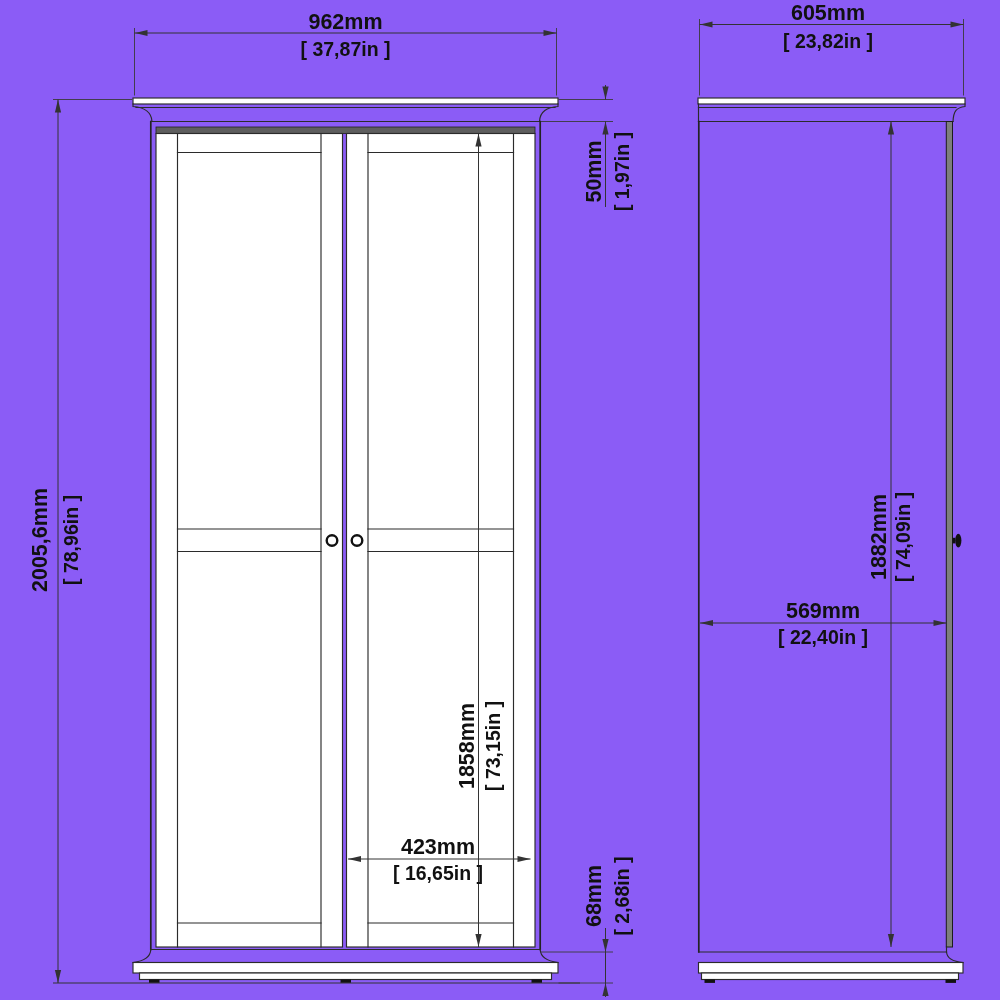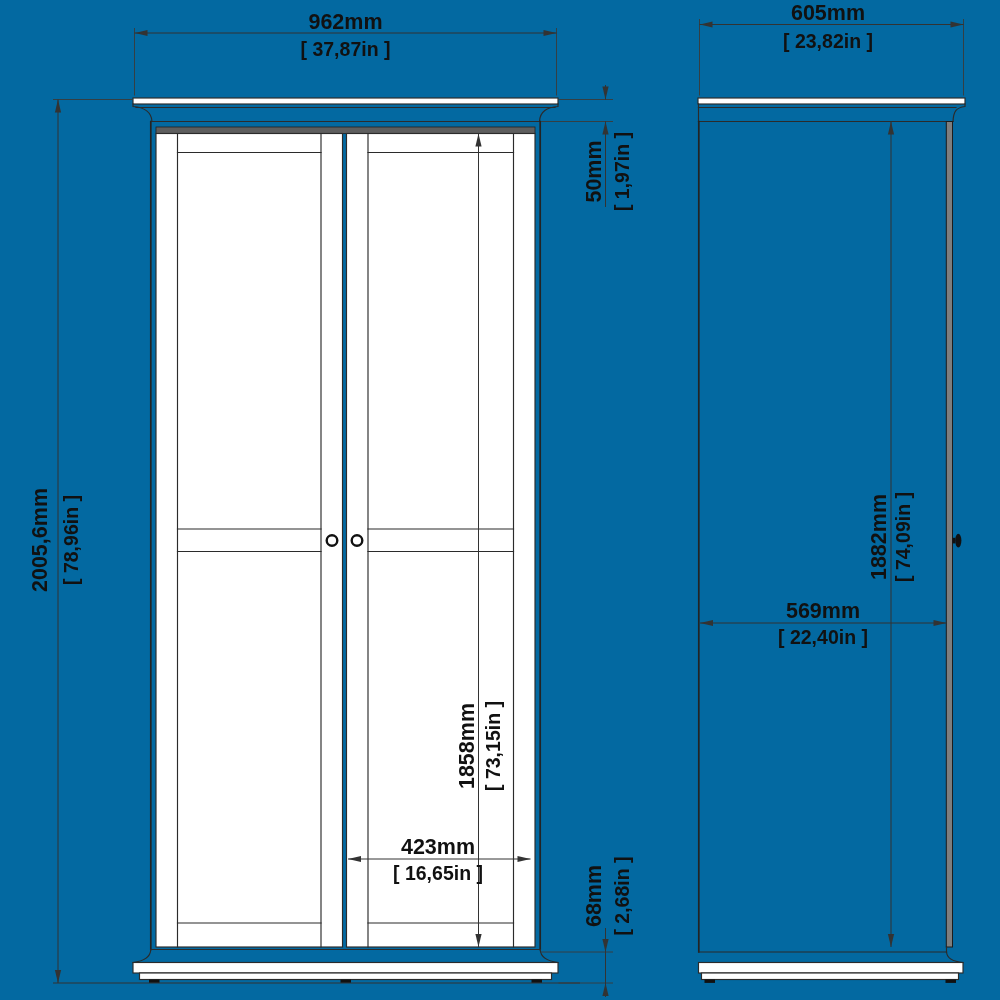--- a/index.html
+++ b/index.html
@@ -1,16 +1,16 @@
 <!DOCTYPE html>
 <html><head>
 <meta charset="utf-8">
 <style>
   html,body{margin:0;padding:0;background:#ffffff;}
-  .stage{width:1000px;height:1000px;position:relative;background:#0369a1;overflow:hidden;}
+  .stage{width:1000px;height:1000px;position:relative;background:#8b5cf6;overflow:hidden;}
   svg{display:block;}
   svg text{font-family:"Liberation Sans","DejaVu Sans",sans-serif;font-weight:bold;fill:#111111;}
   .mm{font-size:21.5px;}
   .in{font-size:19.5px;}
   .ol{stroke:#232323;stroke-width:1.7;fill:none;stroke-linecap:square;}
   .tl{stroke:#2b2b2b;stroke-width:1.15;fill:none;stroke-linecap:square;}
   .wf{fill:#ffffff;}
   .dl{stroke:#333333;stroke-width:1;fill:none;}
   .xl{stroke:#3a3a3a;stroke-width:0.9;fill:none;}
   .knob{fill:#ffffff;stroke:#111111;stroke-width:2.4;}

